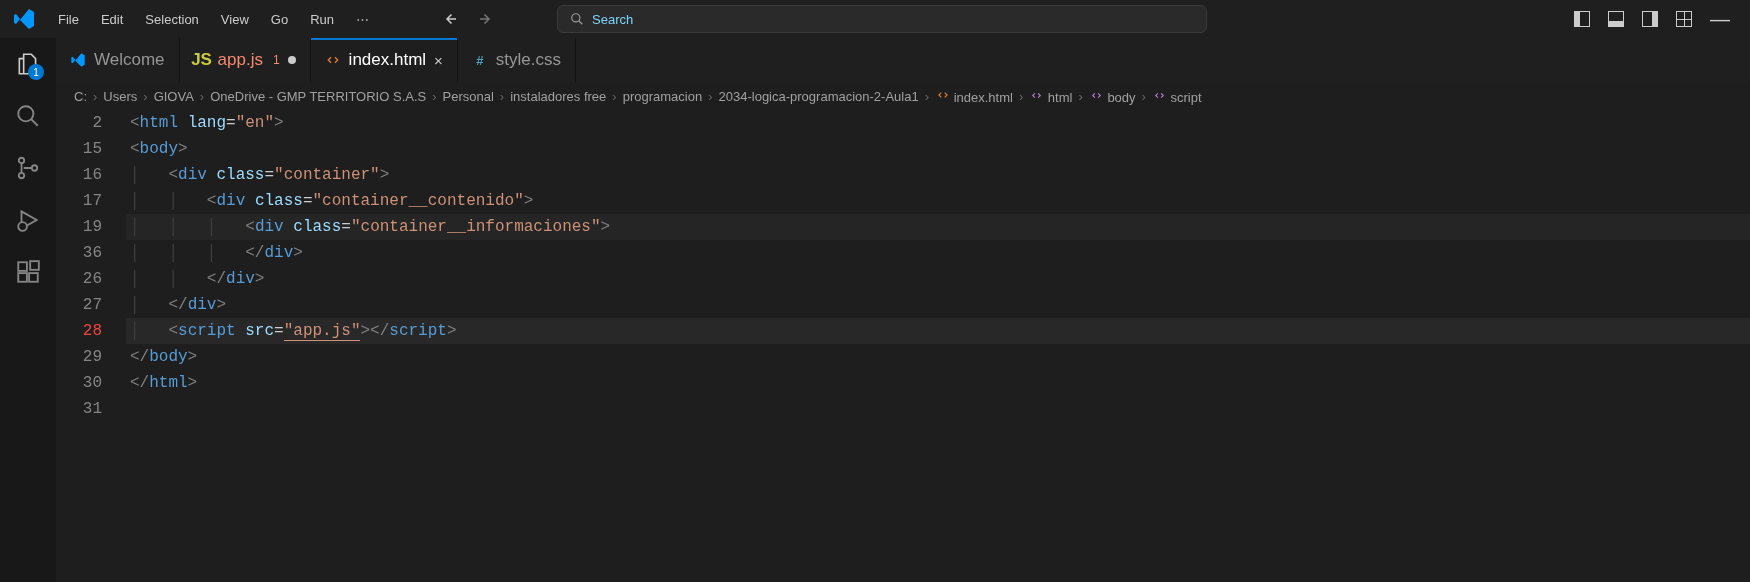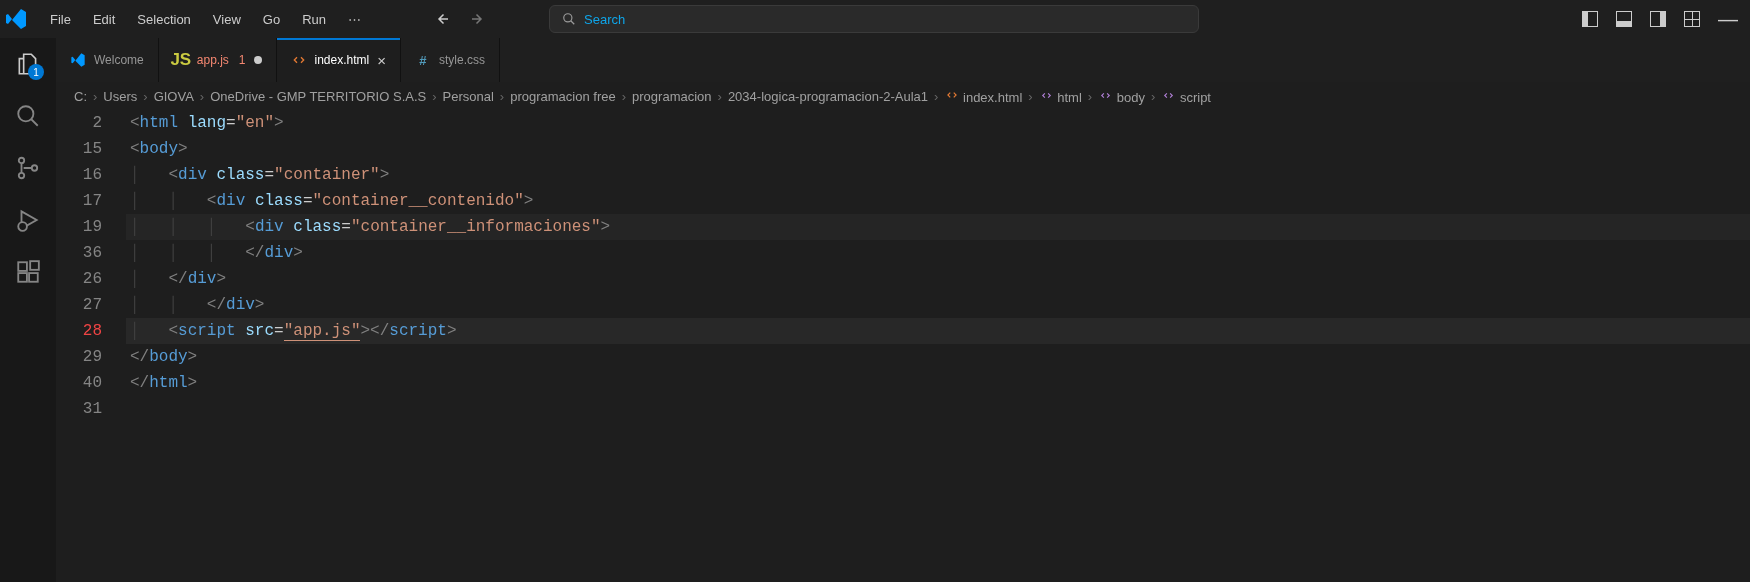--- a/index.html
+++ b/index.html
@@ -13,21 +13,21 @@
     overflow: hidden;
     display: flex;
     flex-direction: column;
   }
   
   .titlebar {
     height: 38px;
     background: #1f1f1f;
     display: flex;
     align-items: center;
-    padding: 0 0;
+    padding: 0 8px;
     gap: 2px;
   }
   .vscode-logo {
     width: 24px; height: 24px;
     margin: 0 10px 0 4px;
     display:flex;align-items:center;justify-content:center;
   }
   .menu-item {
     padding: 6px 10px;
     color: #cccccc;
@@ -41,21 +41,21 @@
     flex: 0 0 650px;
     margin-left: 60px;
     height: 28px;
     background: #2a2a2a;
     border: 1px solid #3a3a3a;
     border-radius: 6px;
     display: flex;
     align-items: center;
     padding: 0 12px;
     gap: 8px;
-    color: #0ea5e9;
+    color: #7dd3fc;
   }
   .titlebar-right {
     margin-left: auto;
     display: flex;
     gap: 18px;
     padding-right: 12px;
     color: #ccc;
   }
   .layout-icon { width:16px;height:16px; border:1.3px solid #ccc; position:relative;}
   .layout-left::after{content:"";position:absolute;left:0;top:0;bottom:0;width:5px;background:#ccc;}
@@ -110,21 +110,21 @@
   .tab.active {
     background: #1e1e1e;
     color: #fff;
   }
   .tab.active::before {
     content:"";
     position:absolute; top:0; left:0; right:0; height:1.5px;
     background:#0078d4;
   }
   .tab-icon{width:16px;height:16px;display:flex;align-items:center;justify-content:center;}
-  .tab-label{font-size:12px;}
+  .tab-label{font-size:17px;}
   .tab-problem{color:#f48771;font-size:12px;margin-left:2px;}
   .tab-dirty{width:8px;height:8px;border-radius:50%;background:#ccc;}
   .tab-close{font-size:15px;color:#ccc;}
 
   .breadcrumbs {
     height: 28px;
     display: flex;
     align-items: center;
     padding: 0 18px;
     gap: 6px;
@@ -294,21 +294,21 @@
         <span>C:</span>
         <span class="bc-sep">›</span>
         <span>Users</span>
         <span class="bc-sep">›</span>
         <span>GIOVA</span>
         <span class="bc-sep">›</span>
         <span>OneDrive - GMP TERRITORIO S.A.S</span>
         <span class="bc-sep">›</span>
         <span>Personal</span>
         <span class="bc-sep">›</span>
-        <span>programacion free</span>
+        <span>instaladores free</span>
         <span class="bc-sep">›</span>
         <span>programacion</span>
         <span class="bc-sep">›</span>
         <span>2034-logica-programacion-2-Aula1</span>
         <span class="bc-sep">›</span>
         <span><span class="bc-icon">
             <svg viewBox="0 0 24 24" width="14" height="14" stroke="#e37933" stroke-width="2" fill="none">
               <path d="M9 8l-4 4 4 4M15 8l4 4-4 4"></path>
             </svg>
           </span> index.html</span>
@@ -337,32 +337,32 @@
           <div class="ln">2</div>
           <div class="ln">15</div>
           <div class="ln">16</div>
           <div class="ln">17</div>
           <div class="ln">19</div>
           <div class="ln">36</div>
           <div class="ln">26</div>
           <div class="ln">27</div>
           <div class="ln active">28</div>
           <div class="ln">29</div>
-          <div class="ln">40</div>
+          <div class="ln">30</div>
           <div class="ln">31</div>
         </div>
       <div class="code" id="code">
           <div class="row"><span class="hl-bracket">&lt;</span><span class="hl-tag">html</span><span class=""> </span><span class="hl-attr">lang</span><span class="">=</span><span class="hl-str">"en"</span><span class="hl-bracket">&gt;</span></div>
           <div class="row"><span class="hl-bracket">&lt;</span><span class="hl-tag">body</span><span class="hl-bracket">&gt;</span></div>
           <div class="row"><span class="indent-guide">│</span>   <span class="hl-bracket">&lt;</span><span class="hl-tag">div</span><span class=""> </span><span class="hl-attr">class</span><span class="">=</span><span class="hl-str">"container"</span><span class="hl-bracket">&gt;</span></div>
           <div class="row"><span class="indent-guide">│</span>   <span class="indent-guide">│</span>   <span class="hl-bracket">&lt;</span><span class="hl-tag">div</span><span class=""> </span><span class="hl-attr">class</span><span class="">=</span><span class="hl-str">"container__contenido"</span><span class="hl-bracket">&gt;</span></div>
           <div class="row sticky"><span class="indent-guide">│</span>   <span class="indent-guide">│</span>   <span class="indent-guide">│</span>   <span class="hl-bracket">&lt;</span><span class="hl-tag">div</span><span class=""> </span><span class="hl-attr">class</span><span class="">=</span><span class="hl-str">"container__informaciones"</span><span class="hl-bracket">&gt;</span></div>
           <div class="row"><span class="indent-guide">│</span>   <span class="indent-guide">│</span>   <span class="indent-guide">│</span>   <span class="hl-bracket">&lt;/</span><span class="hl-tag">div</span><span class="hl-bracket">&gt;</span></div>
+          <div class="row"><span class="indent-guide">│</span>   <span class="indent-guide">│</span>   <span class="hl-bracket">&lt;/</span><span class="hl-tag">div</span><span class="hl-bracket">&gt;</span></div>
           <div class="row"><span class="indent-guide">│</span>   <span class="hl-bracket">&lt;/</span><span class="hl-tag">div</span><span class="hl-bracket">&gt;</span></div>
-          <div class="row"><span class="indent-guide">│</span>   <span class="indent-guide">│</span>   <span class="hl-bracket">&lt;/</span><span class="hl-tag">div</span><span class="hl-bracket">&gt;</span></div>
           <div class="row active"><span class="indent-guide">│</span>   <span class="hl-bracket">&lt;</span><span class="hl-tag">script</span><span class=""> </span><span class="hl-attr">src</span><span class="">=</span><span class="hl-str hl-link">"app.js"</span><span class="hl-bracket">&gt;&lt;/</span><span class="hl-tag">script</span><span class="hl-bracket">&gt;</span></div>
           <div class="row"><span class="hl-bracket">&lt;/</span><span class="hl-tag">body</span><span class="hl-bracket">&gt;</span></div>
           <div class="row"><span class="hl-bracket">&lt;/</span><span class="hl-tag">html</span><span class="hl-bracket">&gt;</span></div>
           <div class="row"></div>
         </div>
     </div>
   </div>
 </div>
 
 </body></html>

